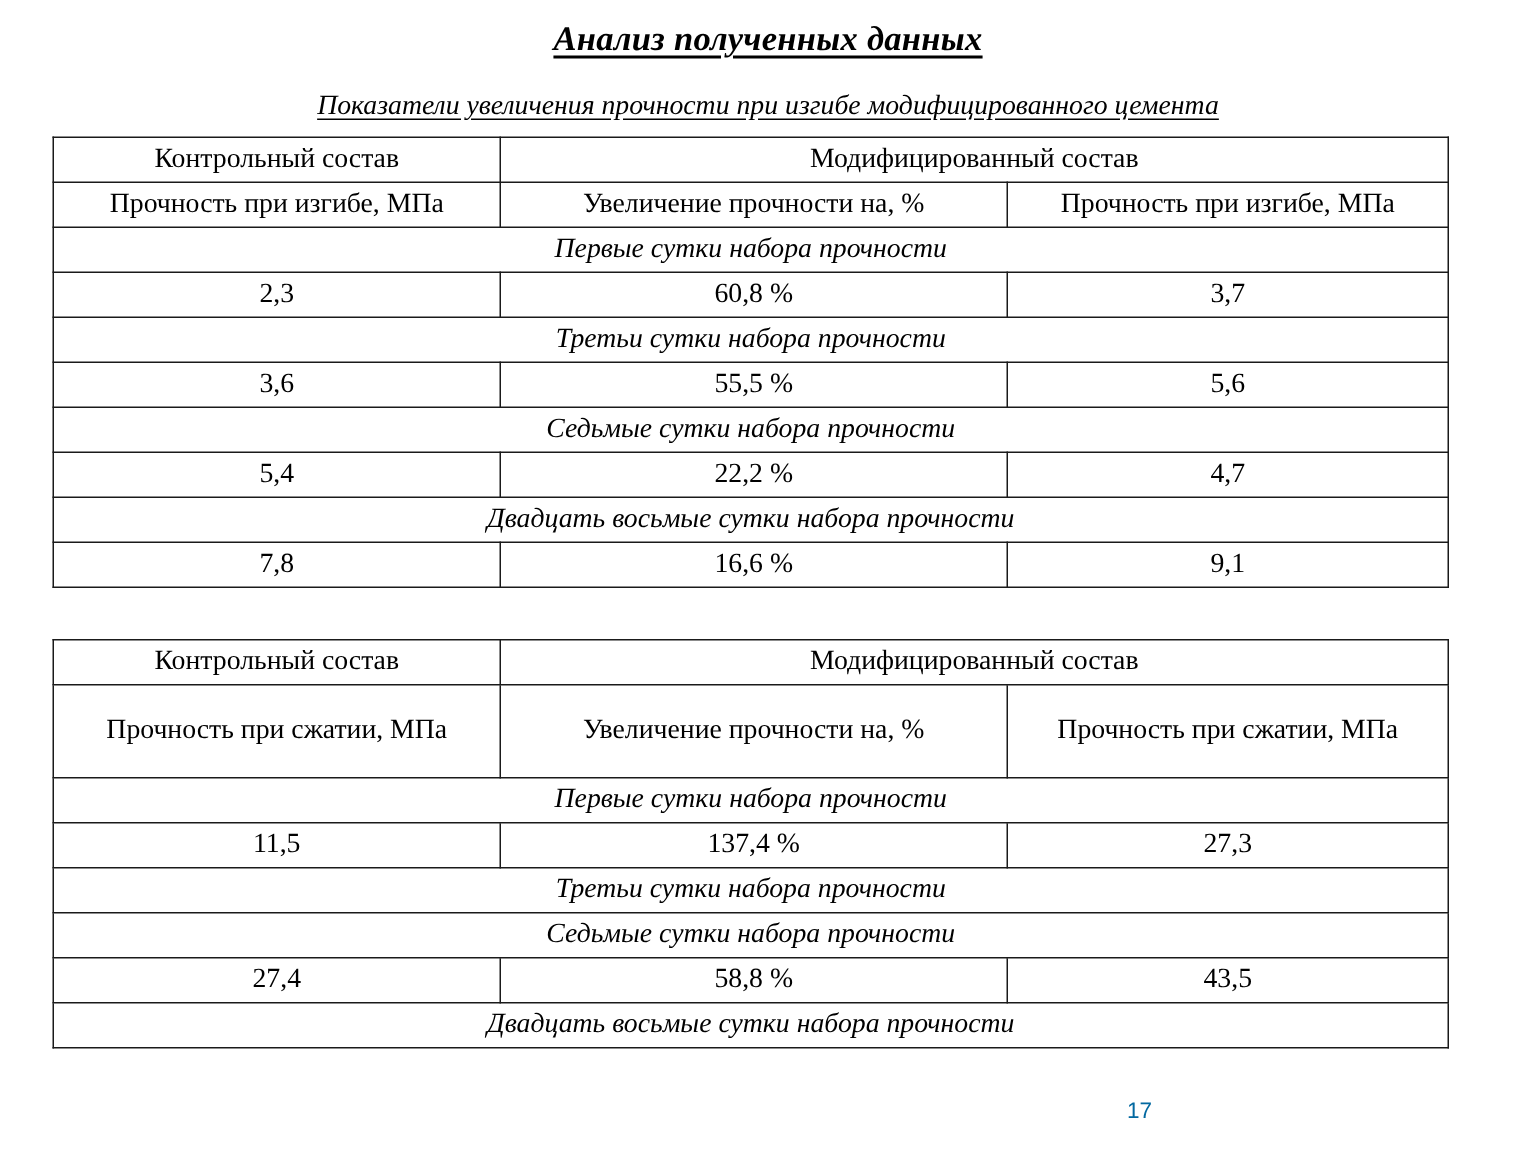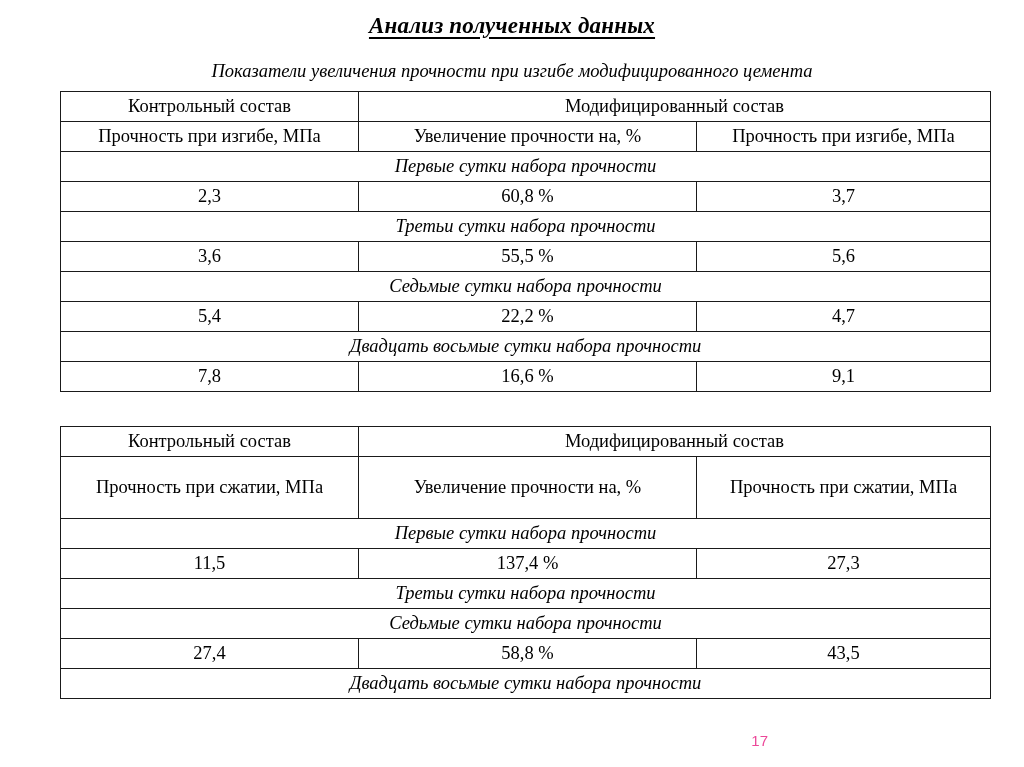--- a/index.html
+++ b/index.html
@@ -41,30 +41,31 @@
   }
 
   
   .table-caption {
     position: absolute;
     left: 0;
     width: 1024px;
     text-align: center;
     font-size: 18.5px;
     font-style: italic;
+    text-decoration: underline;
     text-underline-offset: 3px;
     line-height: 1.2;
   }
   #caption-1 { top: 60px; }
   #caption-2 { top: 390px; }
 
   
   .data-table {
     position: absolute;
-    left: 60px;
+    left: 35px;
     width: 930px;
     border-collapse: collapse;
     table-layout: fixed;
     font-size: 18.5px;
   }
   #table-flexural { top: 91px; }
   #table-compressive { top: 426px; }
 
   .data-table td {
     border: 1.6px solid #1a1a1a;
@@ -93,21 +94,21 @@
     text-align: center;
     font-style: italic;
   }
 
   
   .page-number {
     position: absolute;
     right: 48px;
     bottom: 18px;
     font-size: 15px;
-    color: #ec4899;
+    color: #0369a1;
     font-family: "Liberation Sans", sans-serif;
   }
 </style>
 </head>
 <body>
 
 <div class="page">
 
   <div class="doc-title">Анализ полученных данных</div>
 

